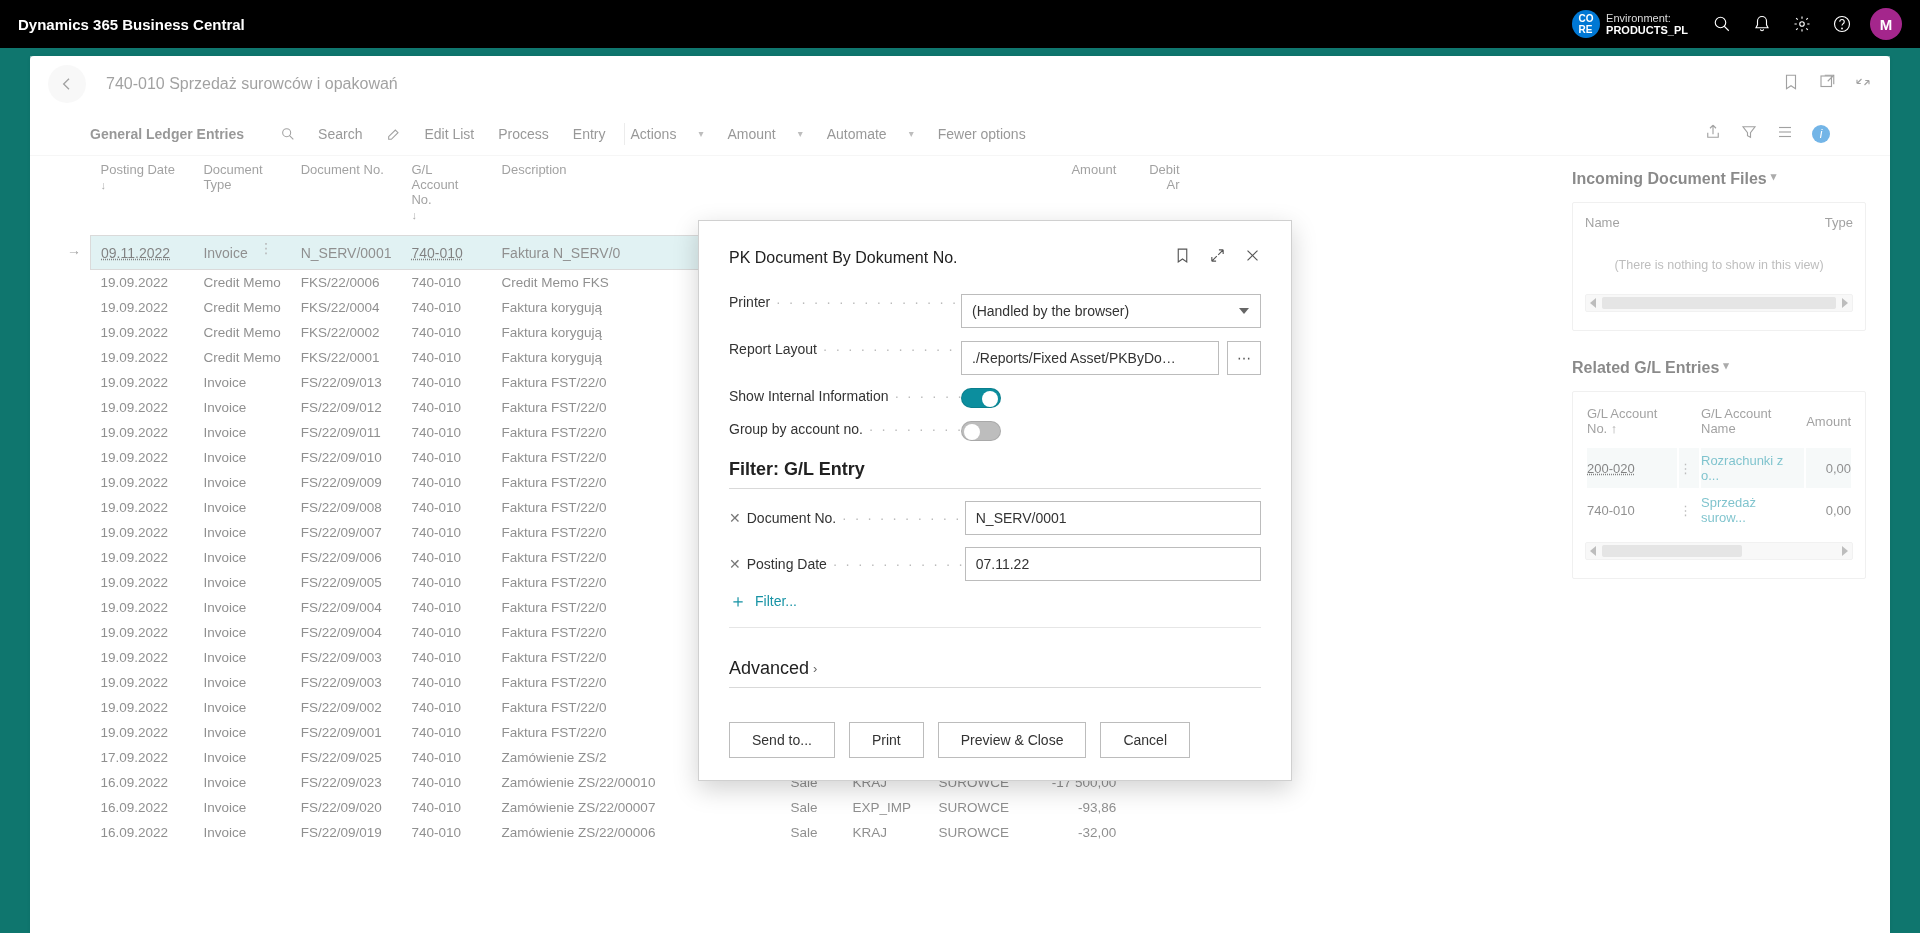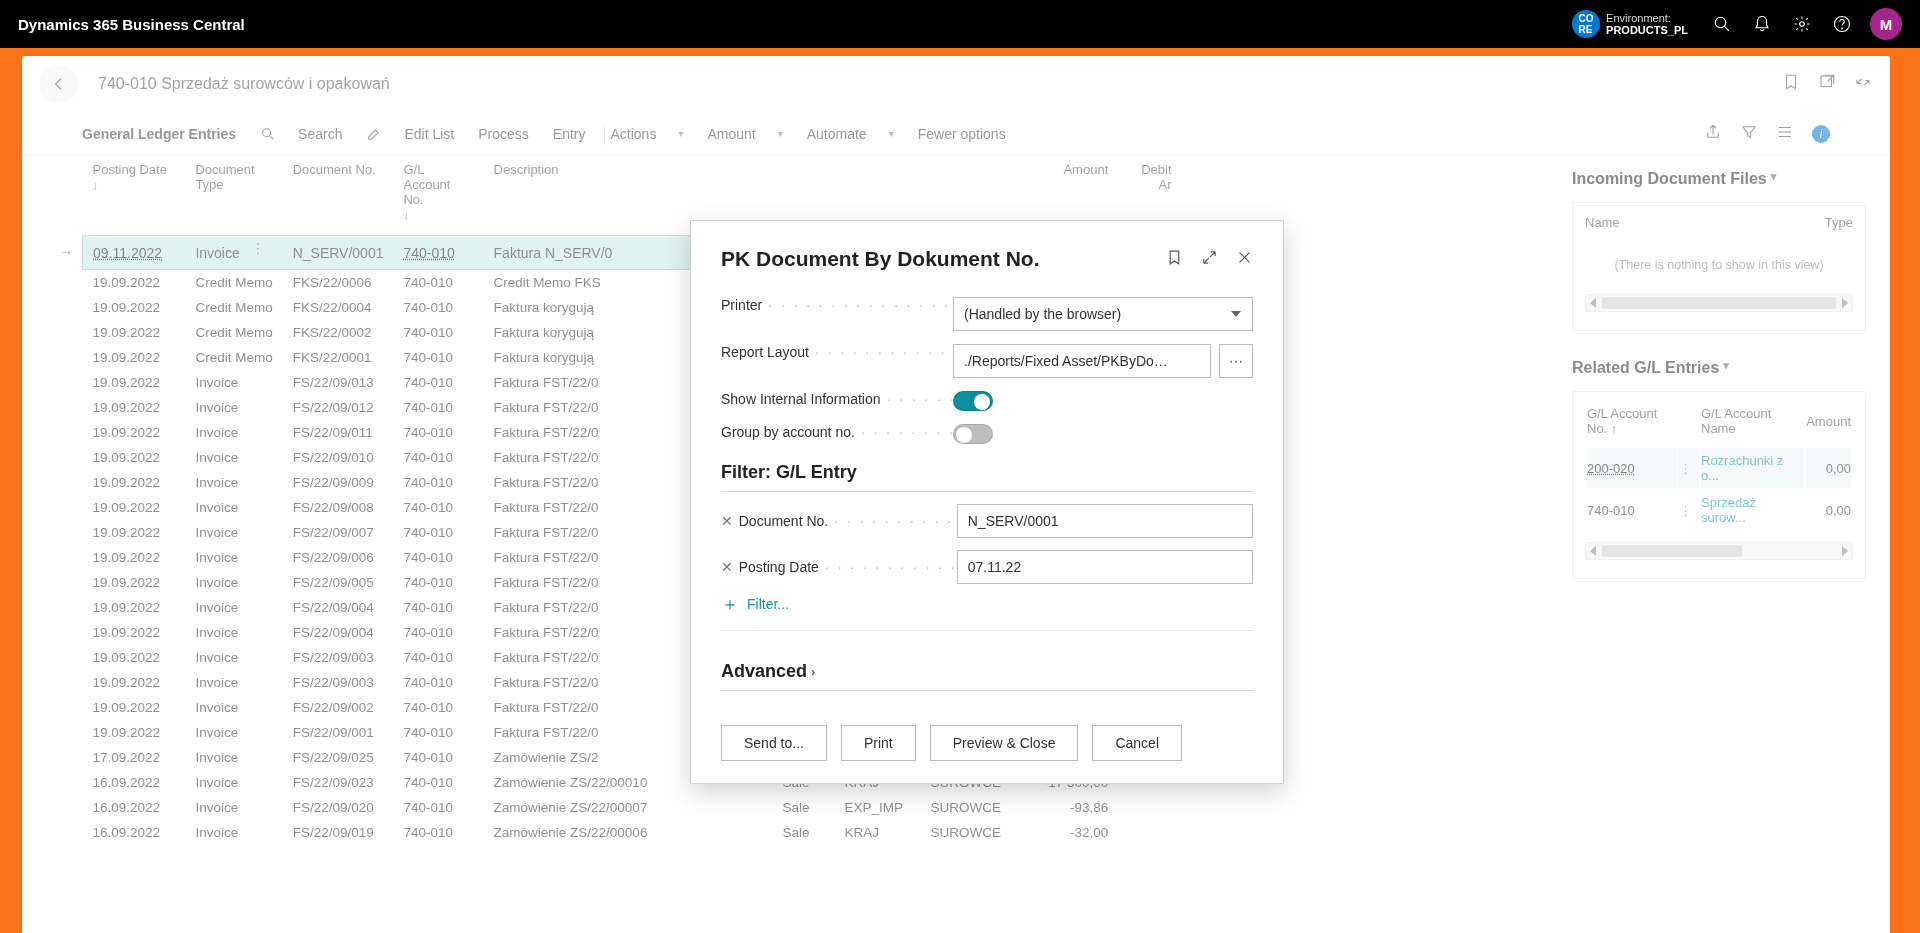--- a/index.html
+++ b/index.html
@@ -9,32 +9,32 @@
   .topbar { height: 48px; background: #000; color: #fff; display: flex; align-items: center; padding: 0 18px; font-size: 15px; }
   .topbar .product { font-weight: 600; flex: 1; }
   .env-badge { width: 28px; height: 28px; border-radius: 50%; background: #0078d4; color:#fff; font-size:10px; font-weight:700; display:flex; align-items:center; justify-content:center; margin-right:6px;}
   .env-text { font-size: 11px; line-height: 12px; color: #ddd; margin-right: 14px; }
   .env-text .env-name { color:#fff; font-weight:600; }
   .topbar .icon-btn { width: 40px; height: 48px; display:flex; align-items:center; justify-content:center; color:#fff; cursor:pointer; }
   .topbar .icon-btn svg { width:18px; height:18px; stroke:#fff; fill:none; stroke-width:1.5; }
   .top-avatar { width:32px; height:32px; border-radius:50%; background:#a4268c; color:#fff; display:flex; align-items:center; justify-content:center; font-weight:600; margin-left:8px; }
 
   
-  .page-frame { position:absolute; top:48px; left:0; right:0; bottom:0; background:#f97316; padding:8px 30px 0 22px; }
+  .page-frame { position:absolute; top:48px; left:0; right:0; bottom:0; background:#0f766e; padding:8px 30px 0 30px; }
   .page-card  { background:#fff; height:100%; border-radius:4px 4px 0 0; box-shadow: 0 0 4px rgba(0,0,0,.05); display:flex; flex-direction:column; position:relative; }
 
   .page-header { display:flex; align-items:center; height:56px; padding:0 18px; }
   .back-circle { width:38px; height:38px; border-radius:50%; background:#f3f3f3; display:flex; align-items:center; justify-content:center; margin-right:20px; }
   .back-circle svg{width:16px;height:16px;stroke:#555;fill:none;stroke-width:2;}
   .page-title { font-size:16px; color:#555; }
   .page-header-icons { margin-left:auto; display:flex; gap:18px; }
   .page-header-icons svg{width:18px;height:18px;stroke:#555;fill:none;stroke-width:1.5;}
 
   .cmdbar { display:flex; align-items:center; height:44px; padding:0 60px; font-size:14px; color:#444; border-bottom:1px solid #eee;}
-  .cmdbar .bold { font-weight:600; margin-right:24px;}
+  .cmdbar .bold { font-weight:600; margin-right:36px;}
   .cmdbar .item { display:flex; align-items:center; gap:22px; margin-right:24px; cursor:pointer;}
   .cmdbar .sep { width:1px; height:22px; background:#ddd; margin:0 6px 0 -6px;}
   .cmdbar .chev { font-size:10px; color:#888;}
   .cmdbar .right-icons{margin-left:auto;display:flex;gap:18px;align-items:center;}
   .cmdbar .right-icons svg{width:18px;height:18px;stroke:#555;fill:none;stroke-width:1.5;}
   .info-dot{width:18px;height:18px;border-radius:50%;background:#0078d4;color:#fff;font-size:12px;display:flex;align-items:center;justify-content:center;font-style:italic;}
 
   
   .content { flex:1; display:flex; overflow:hidden; }
   .grid-wrap { flex:1; overflow:hidden; padding-left:60px; }
@@ -68,21 +68,21 @@
   .rel-table th.right,.rel-table td.right{text-align:right;}
   .rel-table td{padding:5px 0;}
   .rel-table tr.hl td{background:#eef4f5;}
   .teal{color:#1793a5;}
   .row-dots{color:#888;padding:0 8px;}
 
   
   .dimmer{position:absolute;inset:0;background:rgba(255,255,255,.45);} 
   .modal{position:absolute;left:668px;top:164px;width:594px;background:#fff;border:1px solid #d0d0d0;box-shadow:0 8px 24px rgba(0,0,0,.18);padding:26px 30px 22px 30px;}
   .modal-head{display:flex;align-items:center;margin-bottom:26px;}
-  .modal-head h2{font-size:21px;font-weight:700;color:#222;flex:1;}
+  .modal-head h2{font-size:16px;font-weight:400;color:#222;flex:1;}
   .modal-head svg{width:17px;height:17px;stroke:#555;fill:none;stroke-width:1.6;margin-left:18px;cursor:pointer;}
 
   .form-row{display:flex;align-items:flex-start;margin-bottom:13px;font-size:14px;}
   .form-row label{width:232px;color:#333;position:relative;overflow:hidden;white-space:nowrap;}
   .form-row label::after{content:" · · · · · · · · · · · · · · · · · · · · · · · · · · · · · · · · · · ·";color:#bbb;letter-spacing:2px;}
   .sel, .txt { flex:1; height:34px; border:1px solid #bcbcbc; padding:0 10px; font-size:14px; background:#fff; color:#333;}
   .sel{appearance:none;position:relative;}
   .sel-wrap{flex:1;position:relative;}
   .sel-wrap::after{content:"";position:absolute;right:12px;top:14px;border-left:5px solid transparent;border-right:5px solid transparent;border-top:6px solid #666;}
   .ro-row .txt{border:1px solid #bcbcbc;padding-right:36px;white-space:nowrap;overflow:hidden;text-overflow:ellipsis;line-height:32px;}
@@ -96,21 +96,21 @@
 
   .section-title{font-size:18px;font-weight:600;color:#222;margin:18px 0 6px 0;border-bottom:1px solid #d9d9d9;padding-bottom:8px;}
   .filter-row{display:flex;align-items:center;margin:12px 0;font-size:14px;}
   .filter-row .x{color:#777;margin-right:6px;cursor:pointer;}
   .filter-row label{width:218px;color:#333;position:relative;overflow:hidden;white-space:nowrap;}
   .filter-row label::after{content:" · · · · · · · · · · · · · · · · · · · · · · · · · · · · · ·";color:#bbb;letter-spacing:2px;}
   .add-filter{display:flex;align-items:center;gap:8px;color:#1793a5;font-size:14px;margin:10px 0 18px 0;cursor:pointer;}
   .add-filter .plus{font-size:18px;line-height:14px;}
   .rule{height:1px;background:#e6e6e6;margin:6px 0 30px 0;}
 
-  .adv{font-size:18px;font-weight:700;color:#222;border-bottom:1px solid #d9d9d9;padding-bottom:8px;display:flex;align-items:center;gap:4px;}
+  .adv{font-size:18px;font-weight:400;color:#222;border-bottom:1px solid #d9d9d9;padding-bottom:8px;display:flex;align-items:center;gap:4px;}
   .adv .chev{font-size:13px;color:#666;}
 
   .modal-footer{display:flex;justify-content:flex-start;gap:14px;margin-top:34px;}
   .modal-footer button{height:36px;padding:0 22px;border:1px solid #bcbcbc;background:#fff;font-size:14px;color:#333;cursor:pointer;}
 
   .ic{width:16px;height:16px;stroke:#555;fill:none;stroke-width:1.6;}
 </style>
 </head>
 <body>
 

